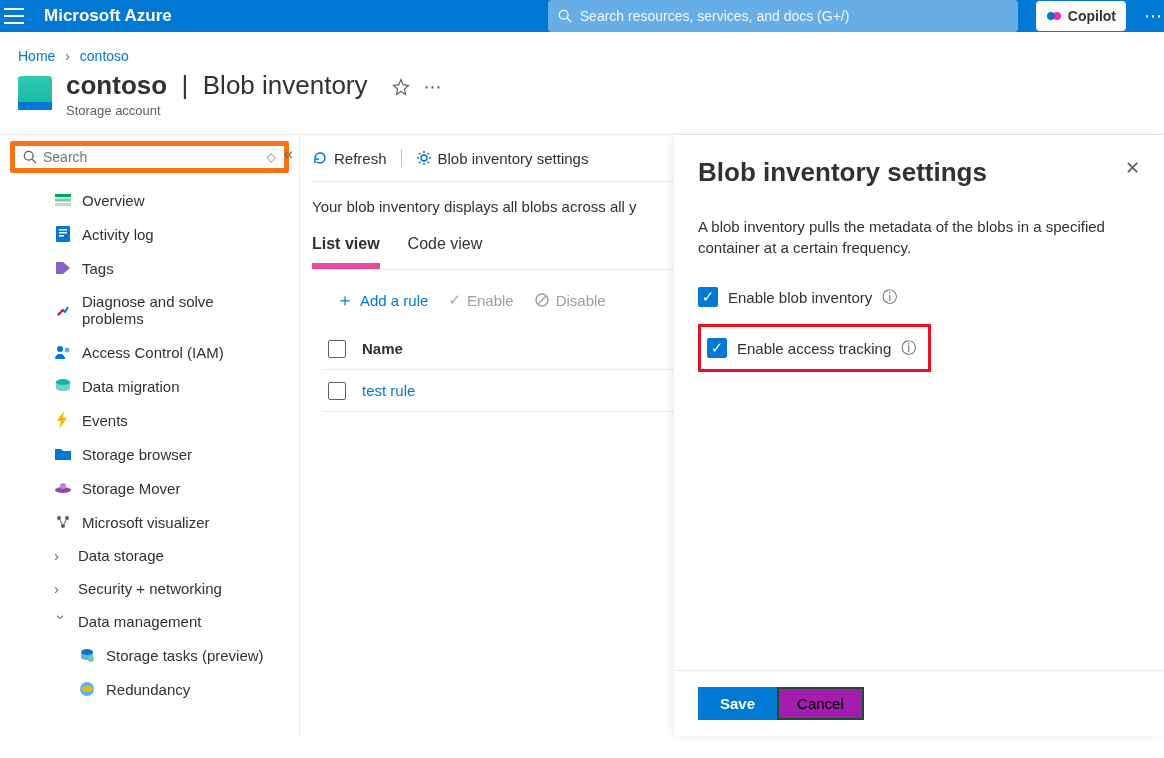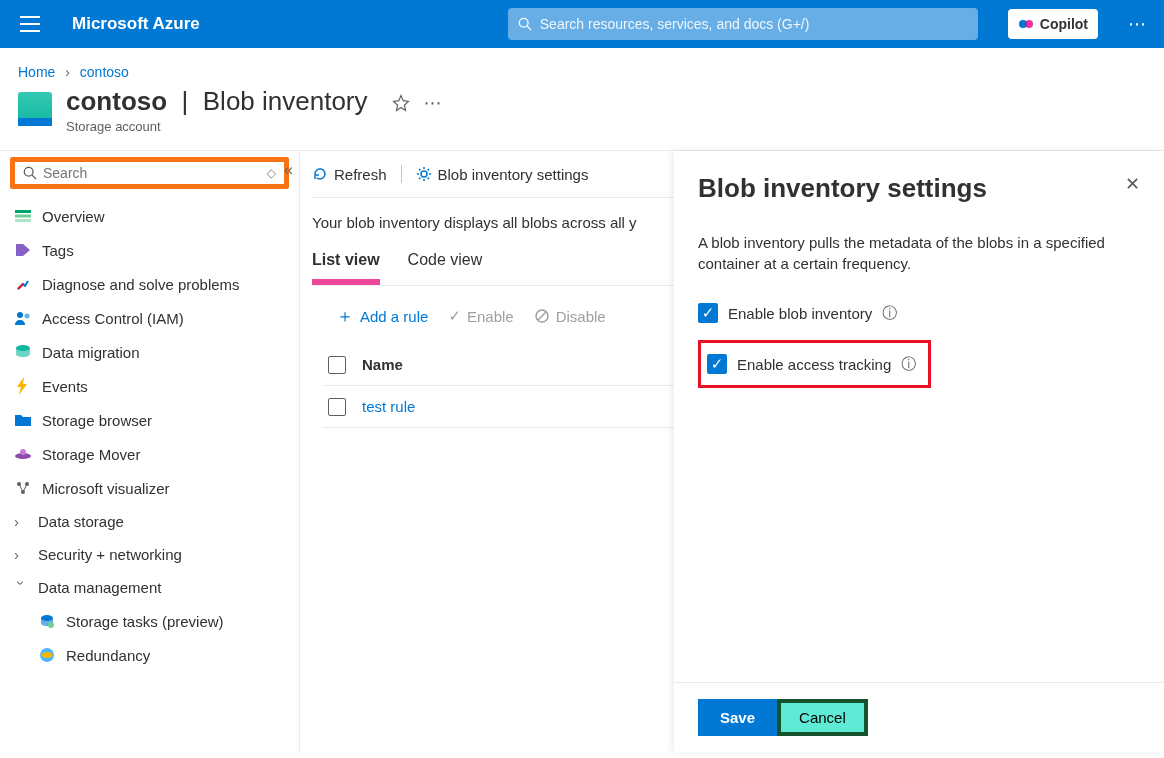--- a/index.html
+++ b/index.html
@@ -1,19 +1,19 @@
 <!DOCTYPE html>
 <html><head>
 <meta charset="utf-8">
 <style>
   * { box-sizing: border-box; margin: 0; padding: 0; }
   body { font-family: "Segoe UI", Arial, sans-serif; width: 1164px; height: 758px; overflow: hidden; color: #323130; background: #fff; }
 
   
-  .topbar { height: 48px; background: #0078d4; display: flex; align-items: center; padding: 0 16px; gap: 20px; }
+  .topbar { height: 32px; background: #0078d4; display: flex; align-items: center; padding: 0 0; gap: 8px; }
   .topbar .hamburger { width: 28px; height: 28px; display: flex; align-items: center; justify-content: center; color: #fff; cursor: pointer; }
   .topbar .brand { color: #fff; font-weight: 600; font-size: 17px; margin-left: 8px; }
   .topbar .spacer { flex: 1; }
   .searchbox { flex: 0 0 470px; height: 32px; background: rgba(255,255,255,.4); border-radius: 4px; display: flex; align-items: center; padding: 0 10px; gap: 8px; color: #fff; margin-left: 50px; }
   .searchbox input { background: transparent; border: none; outline: none; color: #fff; font-size: 14px; width: 100%; }
   .searchbox input::placeholder { color: rgba(255,255,255,.9); }
   .copilot-btn { height: 30px; background: #fff; border-radius: 4px; display: flex; align-items: center; gap: 6px; padding: 0 10px; font-weight: 600; font-size: 14px; color: #333; margin-left: 10px; cursor: pointer; }
   .dots { color: #fff; margin-left: 10px; cursor: pointer; font-size: 18px; letter-spacing: 2px; }
 
   
@@ -36,21 +36,21 @@
   .side-search { margin: 6px 10px; height: 32px; border:5px solid #f97316; border-radius:2px; display:flex; align-items:center; padding:0 8px; gap:6px; }
   .side-search input { border:none; outline:none; width:100%; font-size:14px; }
   .side-collapse { position:absolute; right:6px; top:10px; cursor:pointer; color:#666; }
 
   .side-scroll { flex:1; overflow-y:auto; padding: 4px 0 4px 0; margin-right: 6px; }
   
   .side-scroll::-webkit-scrollbar { width:10px; }
   .side-scroll::-webkit-scrollbar-thumb { background:#c8c6c4; border-radius:5px; }
   .side-scroll::-webkit-scrollbar-track { background:transparent; }
 
-  .navitem { display:flex; align-items:center; gap:10px; padding: 8px 14px; font-size:15px; cursor:pointer; }
+  .navitem { display:flex; align-items:center; gap:10px; padding: 8px 14px; font-size:15px; cursor:pointer;margin-left:40px; }
   .navitem.child { padding-left: 38px; }
   .navitem .ic { width:18px; height:18px; display:inline-flex; align-items:center; justify-content:center; font-size:14px; }
   .navitem .chev { width:14px; display:inline-flex; color:#666; }
 
   
   .main { flex:1; padding: 10px 0 0 12px; position: relative; }
   .toolbar { display:flex; align-items:center; gap:14px; font-size:15px; color:#323130; padding: 4px 0 14px; border-bottom:1px solid #edebe9; }
   .toolbar .item { display:flex; align-items:center; gap:6px; cursor:pointer; }
   .toolbar .divider { width:1px; height:18px; background:#c8c6c4; }
 
@@ -77,21 +77,21 @@
   .panel-head { display:flex; justify-content:space-between; align-items:flex-start; padding: 22px 24px 8px; }
   .panel-title { font-size:26px; font-weight:600; }
   .panel-body { padding: 20px 24px; flex:1; font-size:15px; }
   .panel-body p { margin-bottom: 22px; color:#323130; line-height:1.4; }
   .opt { display:flex; align-items:center; gap:10px; height:34px; margin-bottom:10px; }
   .opt .chk { width:20px; height:20px; background:#0078d4; border-radius:2px; display:flex; align-items:center; justify-content:center; color:#fff; }
   .opt .info { color:#605e5c; }
   .highlight { display:inline-flex; border:3px solid #e81123; padding: 4px 12px 4px 6px; }
   .panel-foot { padding: 16px 24px; border-top:1px solid #edebe9; display:flex; }
   .btn-primary { background:#0078d4; color:#fff; border:none; padding: 6px 22px; font-size:15px; font-weight:600; cursor:pointer; }
-  .btn-secondary { background:#5eead4; border:4px solid #14532d; padding: 6px 18px; font-size:15px; cursor:pointer; }
+  .btn-secondary { background:#a21caf; border:2px solid #14532d; padding: 6px 18px; font-size:15px; cursor:pointer; }
 
   svg { display:block; }
 </style>
 </head>
 <body>
 
 <div class="topbar">
   <div class="hamburger">
     <svg width="20" height="16" viewBox="0 0 20 16">
         <path d="M0 1h20M0 8h20M0 15h20" stroke="#fff" stroke-width="2"></path>
@@ -165,20 +165,31 @@
             <svg width="16" height="12">
               <rect width="16" height="3" fill="#00a36c"></rect>
               <rect y="4.5" width="16" height="3" fill="#6fcf97"></rect>
               <rect y="9" width="16" height="3" fill="#aee3c5"></rect>
             </svg>
           </span>
           <span>Overview</span>
         </div>
       <div class="navitem">
           <span class="ic">
+            <svg width="14" height="16">
+              <rect width="14" height="16" rx="1" fill="#0078d4"></rect>
+              <rect x="3" y="3" width="8" height="1.5" fill="#fff"></rect>
+              <rect x="3" y="6" width="8" height="1.5" fill="#fff"></rect>
+              <rect x="3" y="9" width="5" height="1.5" fill="#fff"></rect>
+            </svg>
+          </span>
+          <span>Activity log</span>
+        </div>
+      <div class="navitem">
+          <span class="ic">
             <svg width="16" height="14">
               <path d="M1 1h7l7 6-7 6H1z" fill="#8762c6"></path>
             </svg>
           </span>
           <span>Tags</span>
         </div>
       <div class="navitem">
           <span class="ic">
             <svg width="16" height="16">
               <path d="M3 13l5-5 2 2 3-5" stroke="#0078d4" stroke-width="2" fill="none"></path>

